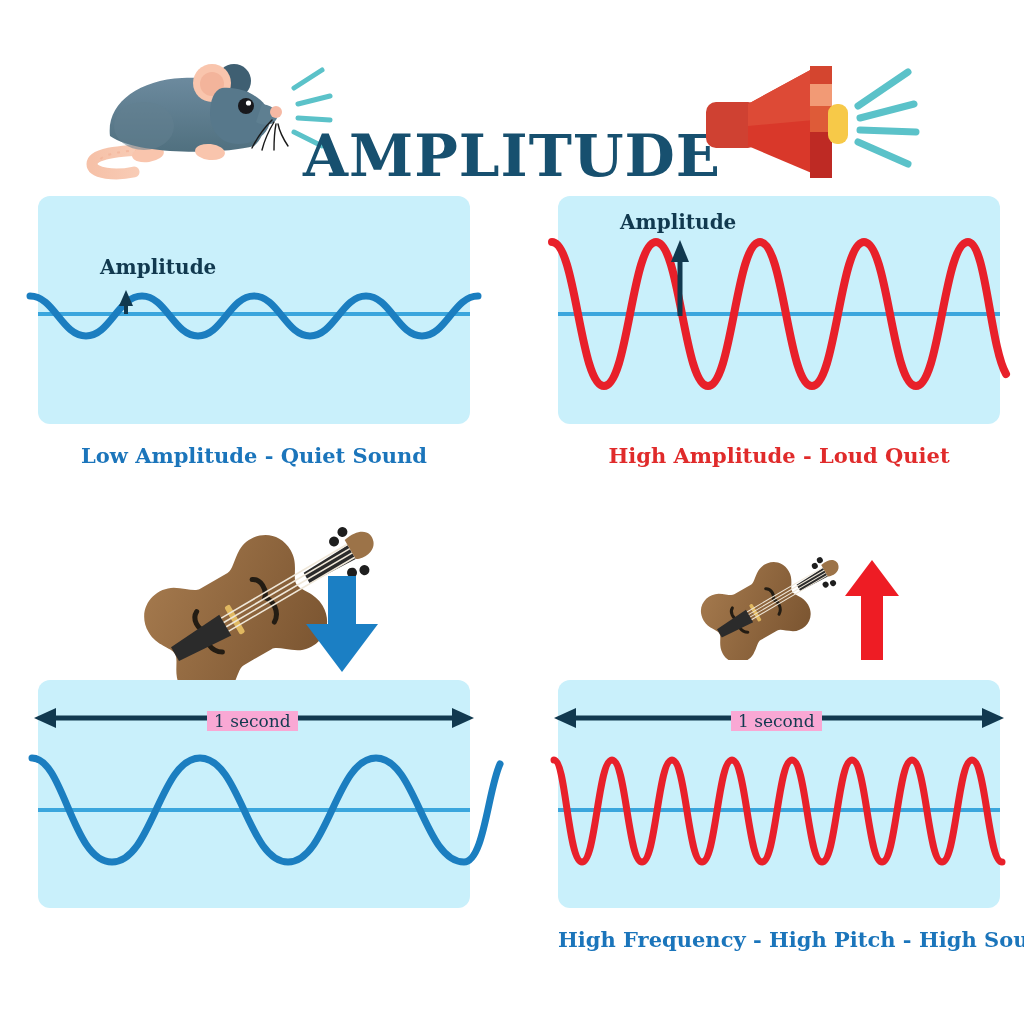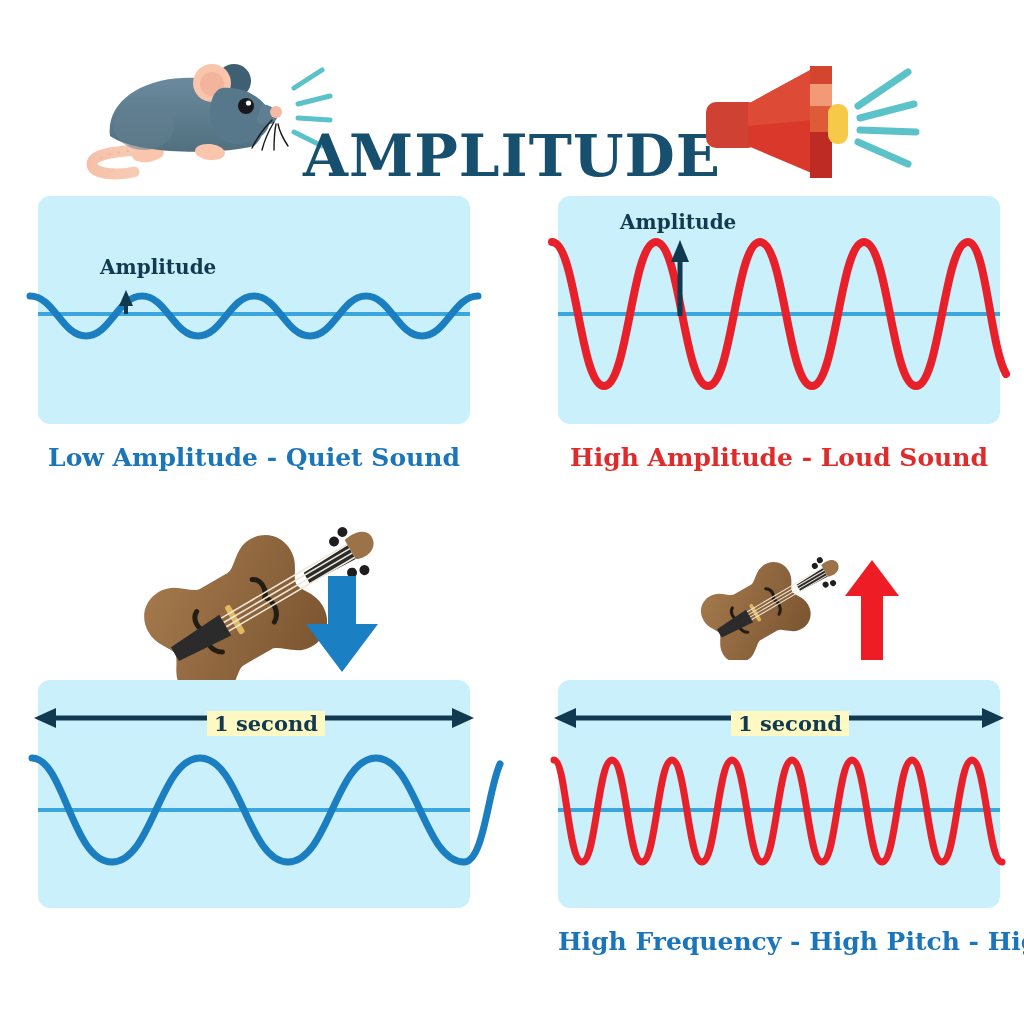--- a/index.html
+++ b/index.html
@@ -70,36 +70,36 @@
     font-size: 20px;
     color: #11394f;
     white-space: nowrap;
   }
   #label-amp-low  { left: 100px; top: 255px; }
   #label-amp-high { left: 620px; top: 210px; }
 
   .second-label {
     position: absolute;
     font-family: "DejaVu Serif", serif;
+    font-weight: normal;
+    font-size: 17px;
+    color: #11394f;
+    background: #f9a8d4;
+    padding: 0 7px;
+    white-space: nowrap;
+  }
+  #label-sec-left  { left: 207px; top: 711px; }
+  #label-sec-right { left: 731px; top: 711px; }
+
+  
+  .caption {
+    position: absolute;
+    font-family: "DejaVu Serif", serif;
     font-weight: bold;
     font-size: 21px;
-    color: #11394f;
-    background: #fef9c3;
-    padding: 0 7px;
-    white-space: nowrap;
-  }
-  #label-sec-left  { left: 207px; top: 711px; }
-  #label-sec-right { left: 731px; top: 711px; }
-
-  
-  .caption {
-    position: absolute;
-    font-family: "DejaVu Serif", serif;
-    font-weight: bold;
-    font-size: 25px;
     white-space: nowrap;
     text-align: center;
   }
   .caption.blue { color: #1b75bb; }
   .caption.red  { color: #e02b2b; }
   #caption-low-amp   { left: 38px;  top: 443px; width: 432px; }
   #caption-high-amp  { left: 558px; top: 443px; width: 442px; }
   #caption-low-freq  { left: 38px;  top: 927px; width: 432px; }
   #caption-high-freq { left: 558px; top: 927px; width: 442px; }
 
@@ -221,21 +221,21 @@
                C 226 46, 230 190, 254 190 C 278 190, 282 46, 306 46
                C 330 46, 334 190, 358 190 C 382 190, 386 46, 410 46
                C 428 46, 432 150, 448 178" fill="none" stroke="#e8202a" stroke-width="8" stroke-linecap="round" stroke-linejoin="round"></path>
       <g>
         <line x1="122" y1="120" x2="122" y2="62" stroke="#11394f" stroke-width="5"></line>
         <path d="M122 44 L 131 66 L 113 66 Z" fill="#11394f"></path>
       </g>
     </svg>
   </div>
   <div class="wave-label" id="label-amp-high">Amplitude</div>
-  <div class="caption red" id="caption-high-amp">High Amplitude - Loud Sound</div>
+  <div class="caption red" id="caption-high-amp">High Amplitude - Loud Quiet</div>
 
   <svg class="art" id="violin-large" viewBox="0 0 300 162">
     <defs>
       <linearGradient id="vbodyL" x1="0" y1="0" x2="1" y2="1">
         <stop offset="0" stop-color="#a4794d"></stop>
         <stop offset="1" stop-color="#7a5430"></stop>
       </linearGradient>
     </defs>
     <g transform="rotate(-30 150 81)">
 

